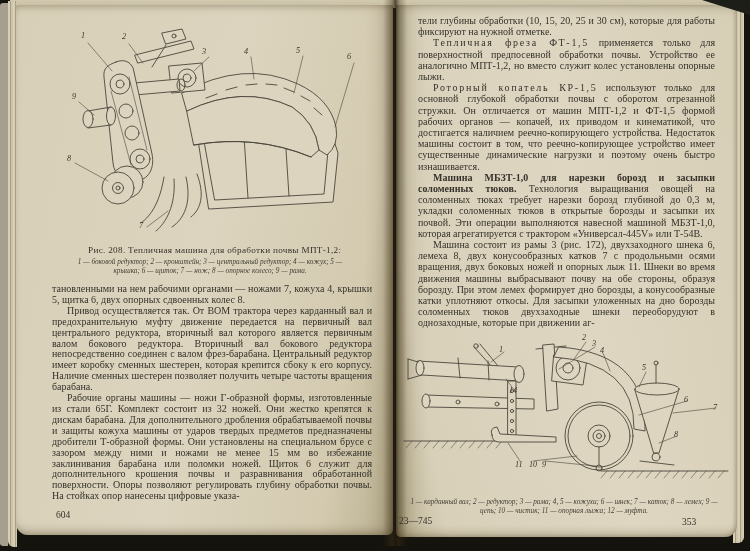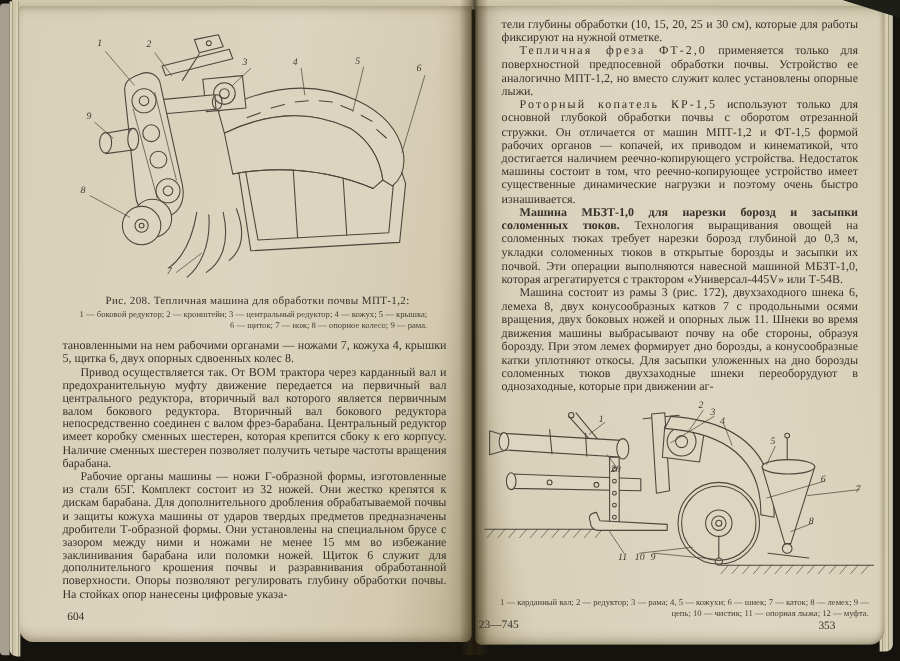--- a/index.html
+++ b/index.html
@@ -33,21 +33,21 @@
   .corner-wedge{left:702px;top:0;width:48px;height:15px;background:#1c1e17;z-index:6;
     clip-path:polygon(0 0,100% 0,100% 100%);}
   
   .body-text{line-height:10.9px;font-size:10px;text-align:justify;}
   .body-text p{margin:0;}
   .body-text p.ind{text-indent:15px;}
   .page-right .body-text{line-height:11.2px;}
   .spaced{letter-spacing:1.7px;}
   .bold-lead{font-weight:bold;}
   .fig-caption{font-size:9.2px;letter-spacing:.3px;white-space:nowrap;}
-  .fig-legend{font-size:7.2px;line-height:8.6px;text-align:right;color:#454036;}
+  .fig-legend{font-size:7.2px;line-height:8.6px;text-align:center;color:#454036;font-style:italic;}
   .callout{font-style:italic;font-size:8.2px;color:#3c382f;line-height:8px;}
   .pagenum{font-size:9.5px;}
   svg{display:block;}
 </style>
 </head>
 <body>
 
 <div class="abs top-edges"></div>
 <div class="abs cover-edge"></div>
 <div class="abs stack-left"></div>
@@ -122,21 +122,21 @@
     <p class="ind">Рабочие органы машины — ножи Г-образной формы, изготовленные из стали 65Г. Комплект состоит из 32 ножей. Они жестко крепятся к дискам барабана. Для дополнительного дробления обрабатываемой почвы и защиты кожуха машины от ударов твердых предметов предназначены дробители Т-образной формы. Они установлены на специальном брусе с зазором между ними и ножами не менее 15 мм во избежание заклинивания барабана или поломки ножей. Щиток 6 служит для дополнительного крошения почвы и разравнивания обработанной поверхности. Опоры позволяют регулировать глубину обработки почвы. На стойках опор нанесены цифровые указа-</p>
   </div>
 
   <span class="abs pagenum" style="left:40px;top:505px;">604</span>
 </div>
 
 <div class="abs page page-right">
 
   <div class="abs body-text" style="left:22px;top:10px;width:297px;">
     <p>тели глубины обработки (10, 15, 20, 25 и 30 см), которые для работы фиксируют на нужной отметке.</p>
-    <p class="ind"><span class="spaced">Тепличная фреза ФТ-2,0</span><span> применяется только для поверхностной предпосевной обработки почвы. Устройство ее аналогично МПТ-1,2, но вместо служит колес установлены опорные лыжи.</span></p>
+    <p class="ind"><span class="spaced">Тепличная фреза ФТ-1,5</span><span> применяется только для поверхностной предпосевной обработки почвы. Устройство ее аналогично МПТ-1,2, но вместо служит колес установлены опорные лыжи.</span></p>
     <p class="ind"><span class="spaced">Роторный копатель КР-1,5</span><span> используют только для основной глубокой обработки почвы с оборотом отрезанной стружки. Он отличается от машин МПТ-1,2 и ФТ-1,5 формой рабочих органов — копачей, их приводом и кинематикой, что достигается наличием реечно-копирующего устройства. Недостаток машины состоит в том, что реечно-копирующее устройство имеет существенные динамические нагрузки и поэтому очень быстро изнашивается.</span></p>
     <p class="ind"><span class="bold-lead">Машина МБЗТ-1,0 для нарезки борозд и засыпки соломенных тюков.</span><span> Технология выращивания овощей на соломенных тюках требует нарезки борозд глубиной до 0,3 м, укладки соломенных тюков в открытые борозды и засыпки их почвой. Эти операции выполняются навесной машиной МБЗТ-1,0, которая агрегатируется с трактором «Универсал-445V» или Т-54В.</span></p>
     <p class="ind">Машина состоит из рамы 3 (рис. 172), двухзаходного шнека 6, лемеха 8, двух конусообразных катков 7 с продольными осями вращения, двух боковых ножей и опорных лыж 11. Шнеки во время движения машины выбрасывают почву на обе стороны, образуя борозду. При этом лемех формирует дно борозды, а конусообразные катки уплотняют откосы. Для засыпки уложенных на дно борозды соломенных тюков двухзаходные шнеки переоборудуют в однозаходные, которые при движении аг-</p>
   </div>
 
   <svg class="abs" style="left:0;top:330px;width:338px;height:150px;" viewBox="0 0 338 150">
     <g stroke="#4b463c" fill="none" stroke-width="0.9" stroke-linejoin="round" stroke-linecap="round">
 
       <path d="M8,106 L108,106 M205,136 L332,136"></path>
       <path stroke-width="0.55" d="M16,106 l-6,7 M25,106 l-6,7 M34,106 l-6,7 M43,106 l-6,7 M52,106 l-6,7 M61,106 l-6,7 M70,106 l-6,7 M79,106 l-6,7 M88,106 l-6,7 M97,106 l-6,7 M106,106 l-6,7"></path>
@@ -197,21 +197,21 @@
   <span class="abs callout" style="left:186px;top:329px;">2</span>
   <span class="abs callout" style="left:196px;top:335px;">3</span>
   <span class="abs callout" style="left:204px;top:342px;">4</span>
   <span class="abs callout" style="left:246px;top:359px;">5</span>
   <span class="abs callout" style="left:288px;top:391px;">6</span>
   <span class="abs callout" style="left:317px;top:399px;">7</span>
   <span class="abs callout" style="left:278px;top:426px;">8</span>
   <span class="abs callout" style="left:119px;top:456px;">11</span>
   <span class="abs callout" style="left:133px;top:456px;">10</span>
   <span class="abs callout" style="left:146px;top:456px;">9</span>
-  <span class="abs callout" style="left:113px;top:382px;">20</span>
+  <span class="abs callout" style="left:113px;top:382px;">14</span>
 
   <div class="abs fig-legend" style="left:8px;top:493px;width:320px;">1 — карданный вал; 2 — редуктор; 3 — рама; 4, 5 — кожухи; 6 — шнек; 7 — каток; 8 — лемех; 9 — цепь; 10 — чистик; 11 — опорная лыжа; 12 — муфта.</div>
 
   <span class="abs pagenum" style="left:3px;top:511px;">23—745</span>
   <span class="abs pagenum" style="left:286px;top:512px;">353</span>
 </div>
 
 <div class="abs gutter"></div>
 <div class="abs corner-wedge"></div>
 

